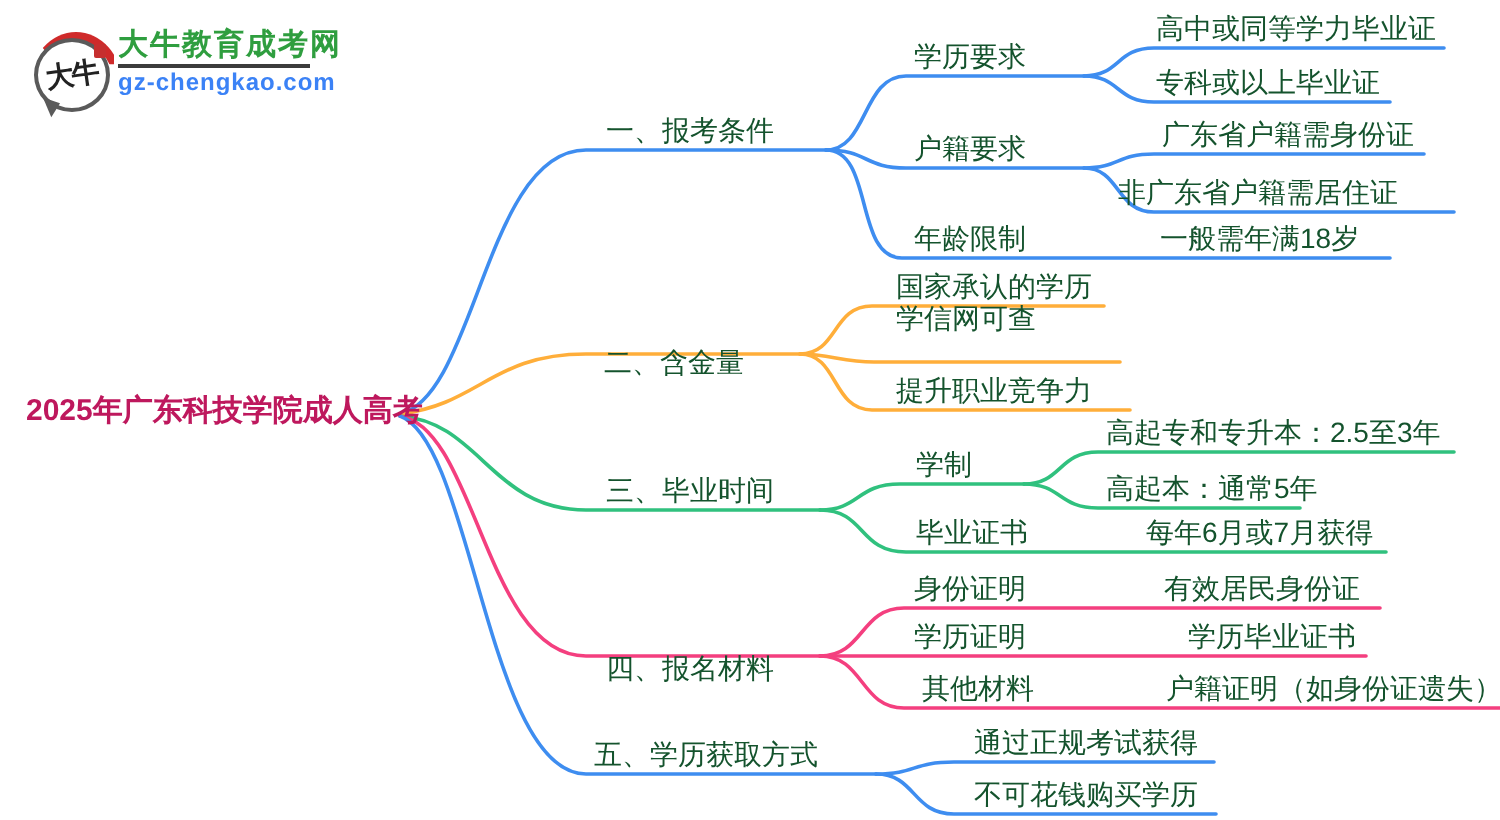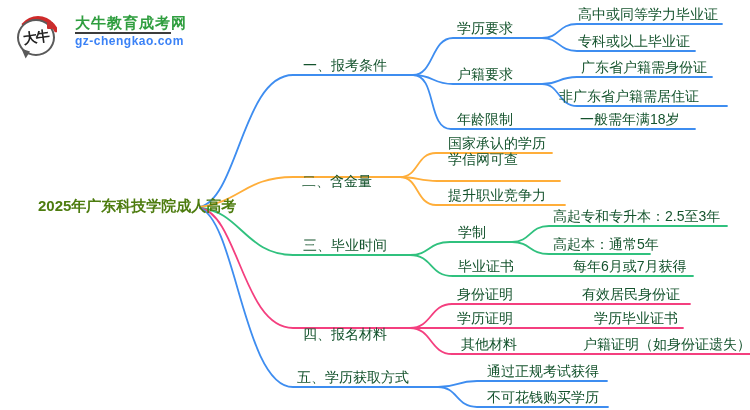--- a/index.html
+++ b/index.html
@@ -8,21 +8,21 @@
     overflow:hidden;font-family:"Liberation Sans","DejaVu Sans",sans-serif;
   }
   .wires{position:absolute;left:0;top:0;z-index:1;}
   .node{
     position:absolute;z-index:2;white-space:nowrap;
     font-size:14px;line-height:19px;color:#14532d;
   }
   .branch{font-weight:500;}
   .root-title{
     position:absolute;z-index:2;left:13px;top:196px;white-space:nowrap;
-    font-size:15px;line-height:20px;font-weight:600;color:#4d7c0f;margin-left:25px;
+    font-size:15px;line-height:20px;font-weight:600;color:#be185d;
   }
   
   .logo{position:absolute;left:14px;top:14px;z-index:3;display:flex;align-items:flex-start;}
   .logo-icon{position:relative;width:44px;height:44px;flex:0 0 auto;}
   .logo-bubble{
     position:absolute;left:3px;top:5px;width:34px;height:33px;border-radius:50%;
     border:2px solid #5a5a5a;background:#fff;
     display:flex;align-items:center;justify-content:center;
   }
   .logo-bubble span{
@@ -33,21 +33,21 @@
   .logo-arc{
     position:absolute;left:1px;top:2px;width:38px;height:20px;
     border:4px solid transparent;border-top:5px solid #cf2a2a;border-radius:50% 50% 0 0/90% 90% 0 0;
   }
   .logo-seal{position:absolute;right:5px;top:8px;width:6px;height:7px;background:#c62f2f;border-radius:1px;}
   .logo-tail{
     position:absolute;left:6px;bottom:0px;width:0;height:0;
     border-left:7px solid transparent;border-right:2px solid transparent;border-top:8px solid #5a5a5a;
     transform:rotate(18deg);
   }
-  .logo-text{margin-left:17px;}
+  .logo-text{margin-left:1px;}
   .logo-title{font-size:15px;line-height:17px;font-weight:700;color:#2f9e3f;letter-spacing:1px;}
   .logo-divider{height:2px;background:#3c3c3c;margin:1px 0 1px 0;width:96px;}
   .logo-url{font-size:12px;line-height:13px;font-weight:700;color:#3b82f6;letter-spacing:0.5px;}
 </style>
 </head>
 <body>
 
 <div class="stage">
 
   <svg class="wires" width="750" height="410" viewBox="0 0 750 410">

